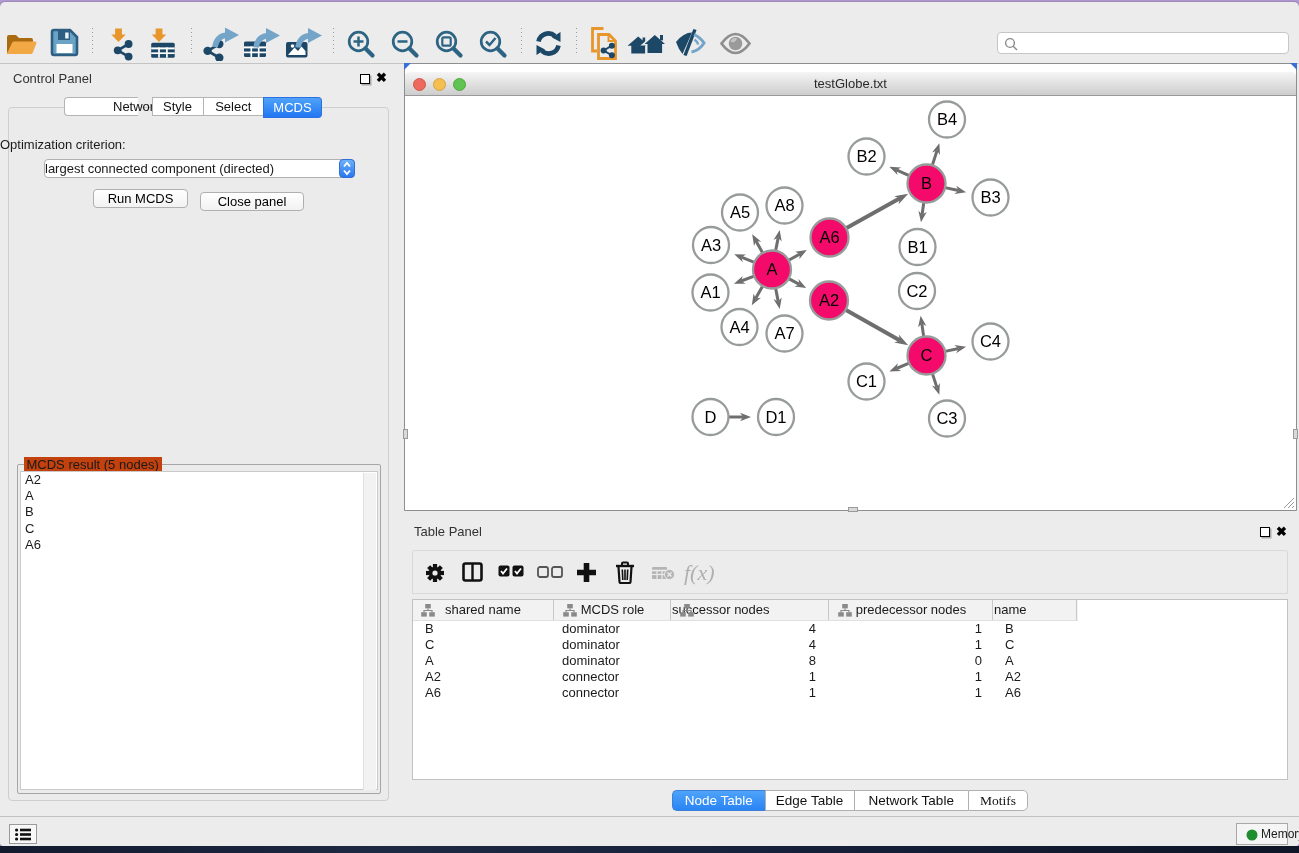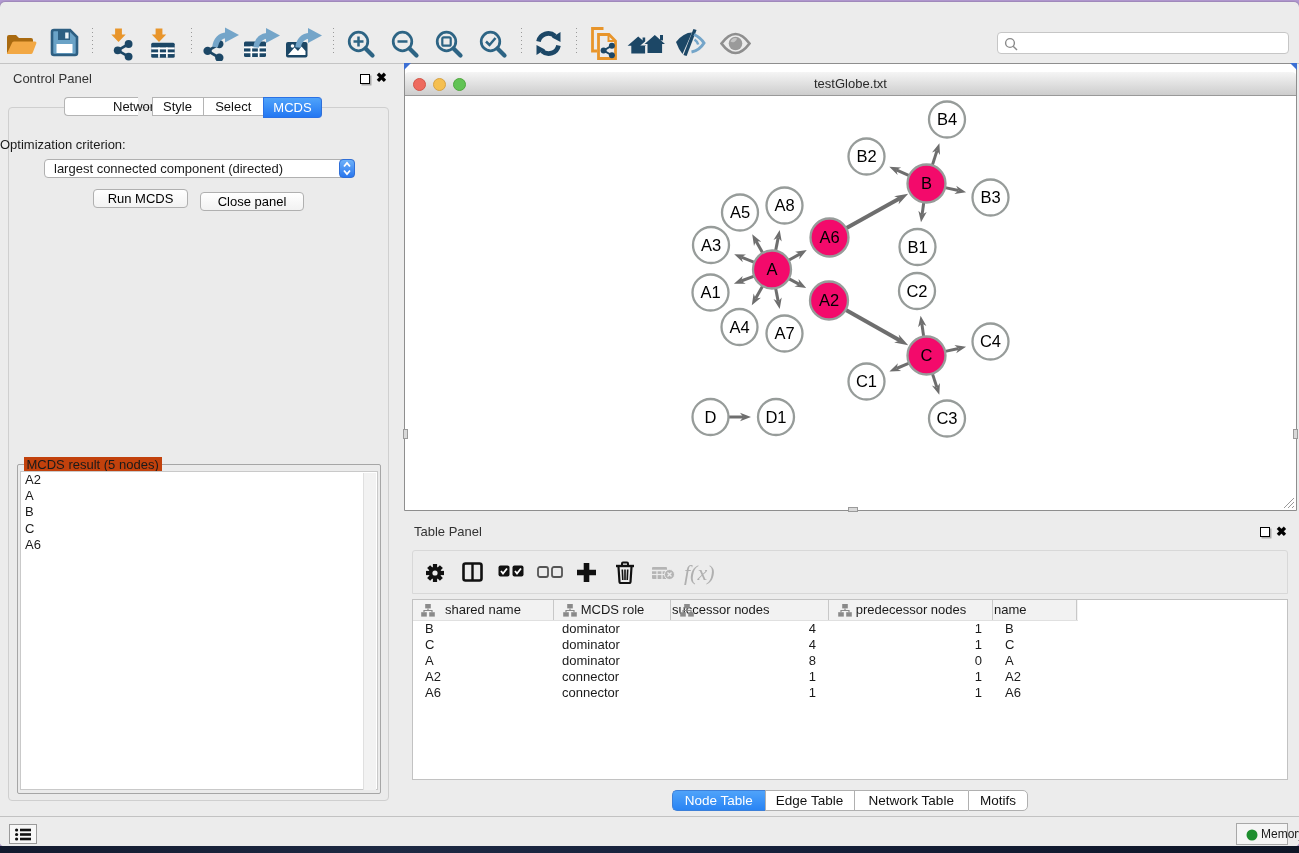--- a/index.html
+++ b/index.html
@@ -24,21 +24,21 @@
 #ctrlhead{position:absolute;left:13px;top:69px;font-size:13px;color:#333}
 .fbox{position:absolute;width:10px;height:10px;border:1.6px solid #000;background:#fff;box-shadow:1.5px 1.5px 0 #aaa}
 .xico{position:absolute;font-size:13px;color:#000;font-weight:bold}
 #cpbody{position:absolute;left:8px;top:105px;width:381px;height:694px;background:#ebebeb;
  border:1px solid #cfcfcf;border-radius:4px}
 .tab{position:absolute;top:95px;height:19px;background:#fff;border:1px solid #b4b4b4;
  border-right:none;text-align:center;font-size:13px;color:#111;line-height:17px}
 .tabsel{background:linear-gradient(#4fa3fa,#2377f2);color:#fff;border:1px solid #2b71e4;height:21px;line-height:19px}
 #optlabel{position:absolute;left:0;top:135px;width:397px;text-align:left;font-size:13px}
 #combo{position:absolute;left:44px;top:156.5px;width:311px;height:19px;background:#fff;
- border:1px solid #b0b0b0;border-radius:4px;font-size:13px;line-height:17px;padding-left:9px}
+ border:1px solid #b0b0b0;border-radius:4px;font-size:13px;line-height:17px;}
 #combobtn{position:absolute;right:-1px;top:-1px;width:16px;height:19px;border-radius:4px;
  background:linear-gradient(#6db1f9,#2a77ee);border:1px solid #2f6fd8}
 .btn{position:absolute;height:19px;background:linear-gradient(#ffffff,#f2f2f2);border:1px solid #b0b0b0;
  border-radius:4px;text-align:center;font-size:13px;line-height:17px;color:#000}
 #fieldset{position:absolute;left:16.5px;top:461.5px;width:364.5px;height:330px;border:1px solid #a6a6a6;border-radius:2px}
 #fslegend{position:absolute;left:6px;top:-8px;background:#c2410c;padding:0 3px;font-size:13px}
 #fslist{position:absolute;left:2.5px;top:6px;width:358px;height:319px;background:#fff;border:1px solid #c9c9c9}
 #fsscroll{position:absolute;right:1px;top:1px;width:13px;height:317px;background:#f2f2f2;border-left:1px solid #e0e0e0}
 .li{padding-left:4px;font-size:13px;height:16.4px;line-height:16.4px}
 
@@ -443,21 +443,21 @@
           <div style="position:absolute;left:149px">connector</div>
           <div style="position:absolute;left:259px;width:144px;text-align:right">1</div>
           <div style="position:absolute;left:417px;width:152px;text-align:right">1</div>
           <div style="position:absolute;left:592px">A6</div>
         </div>
       </div>
  </div>
  <div class="btab btabsel" style="left:672px;width:92.5px;border-radius:5px 0 0 5px;">Node Table</div>
     <div class="btab" style="left:764.5px;width:89px;">Edge Table</div>
     <div class="btab" style="left:853.5px;width:114.5px;">Network Table</div>
-    <div class="btab" style="left:968px;width:60px;border-radius:0 5px 5px 0;border-right:1px solid #b0b0b0;">Motifs</div>
+    <div class="btab" style="left:968px;width:60px;border-radius:0 5px 5px 0;border-right:1px solid #b0b0b0;font-family:Liberation Serif, serif;">Motifs</div>
 
  <div id="statusbar">
    <div id="listbtn"><svg width="16" height="13" viewBox="0 0 16 13" style="margin:3px 0 0 5px">
      <g fill="#111">
             <circle cx="1.6" cy="2" r="1.6"></circle>
             <circle cx="1.6" cy="6.5" r="1.6"></circle>
             <circle cx="1.6" cy="11" r="1.6"></circle>
      <rect x="5" y="0.7" width="11" height="2.6"></rect>
             <rect x="5" y="5.2" width="11" height="2.6"></rect>
             <rect x="5" y="9.7" width="11" height="2.6"></rect>

